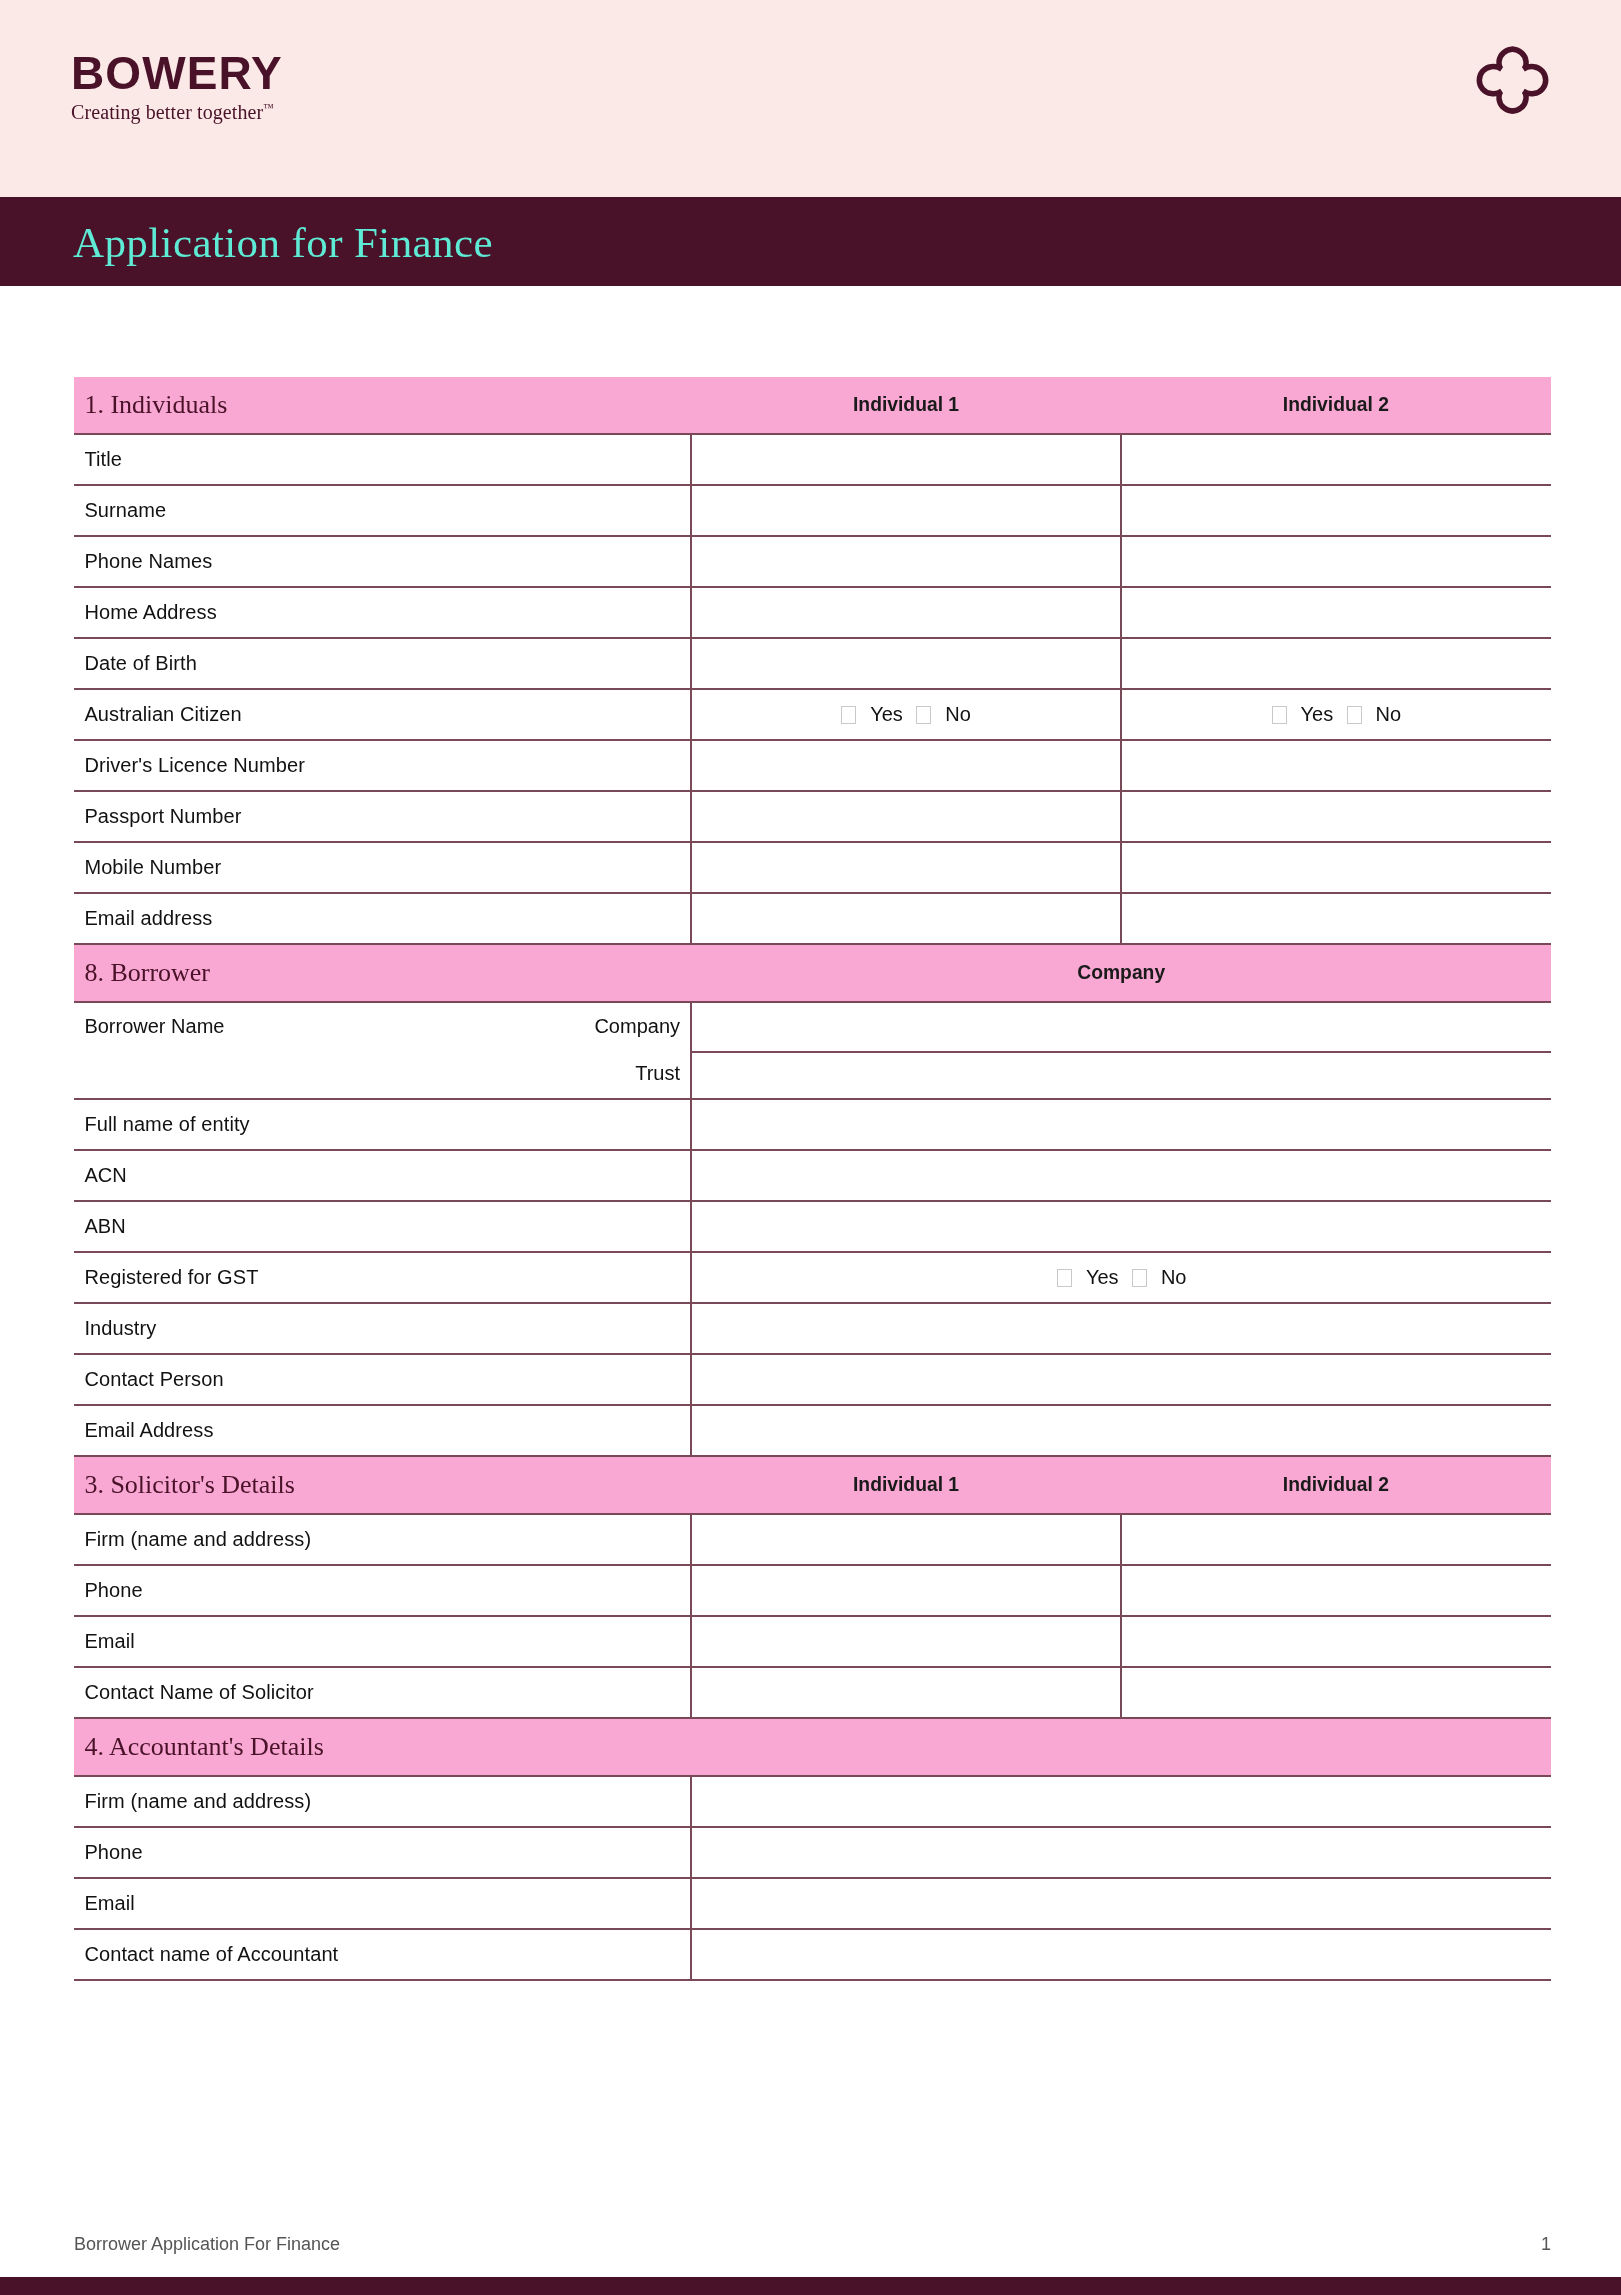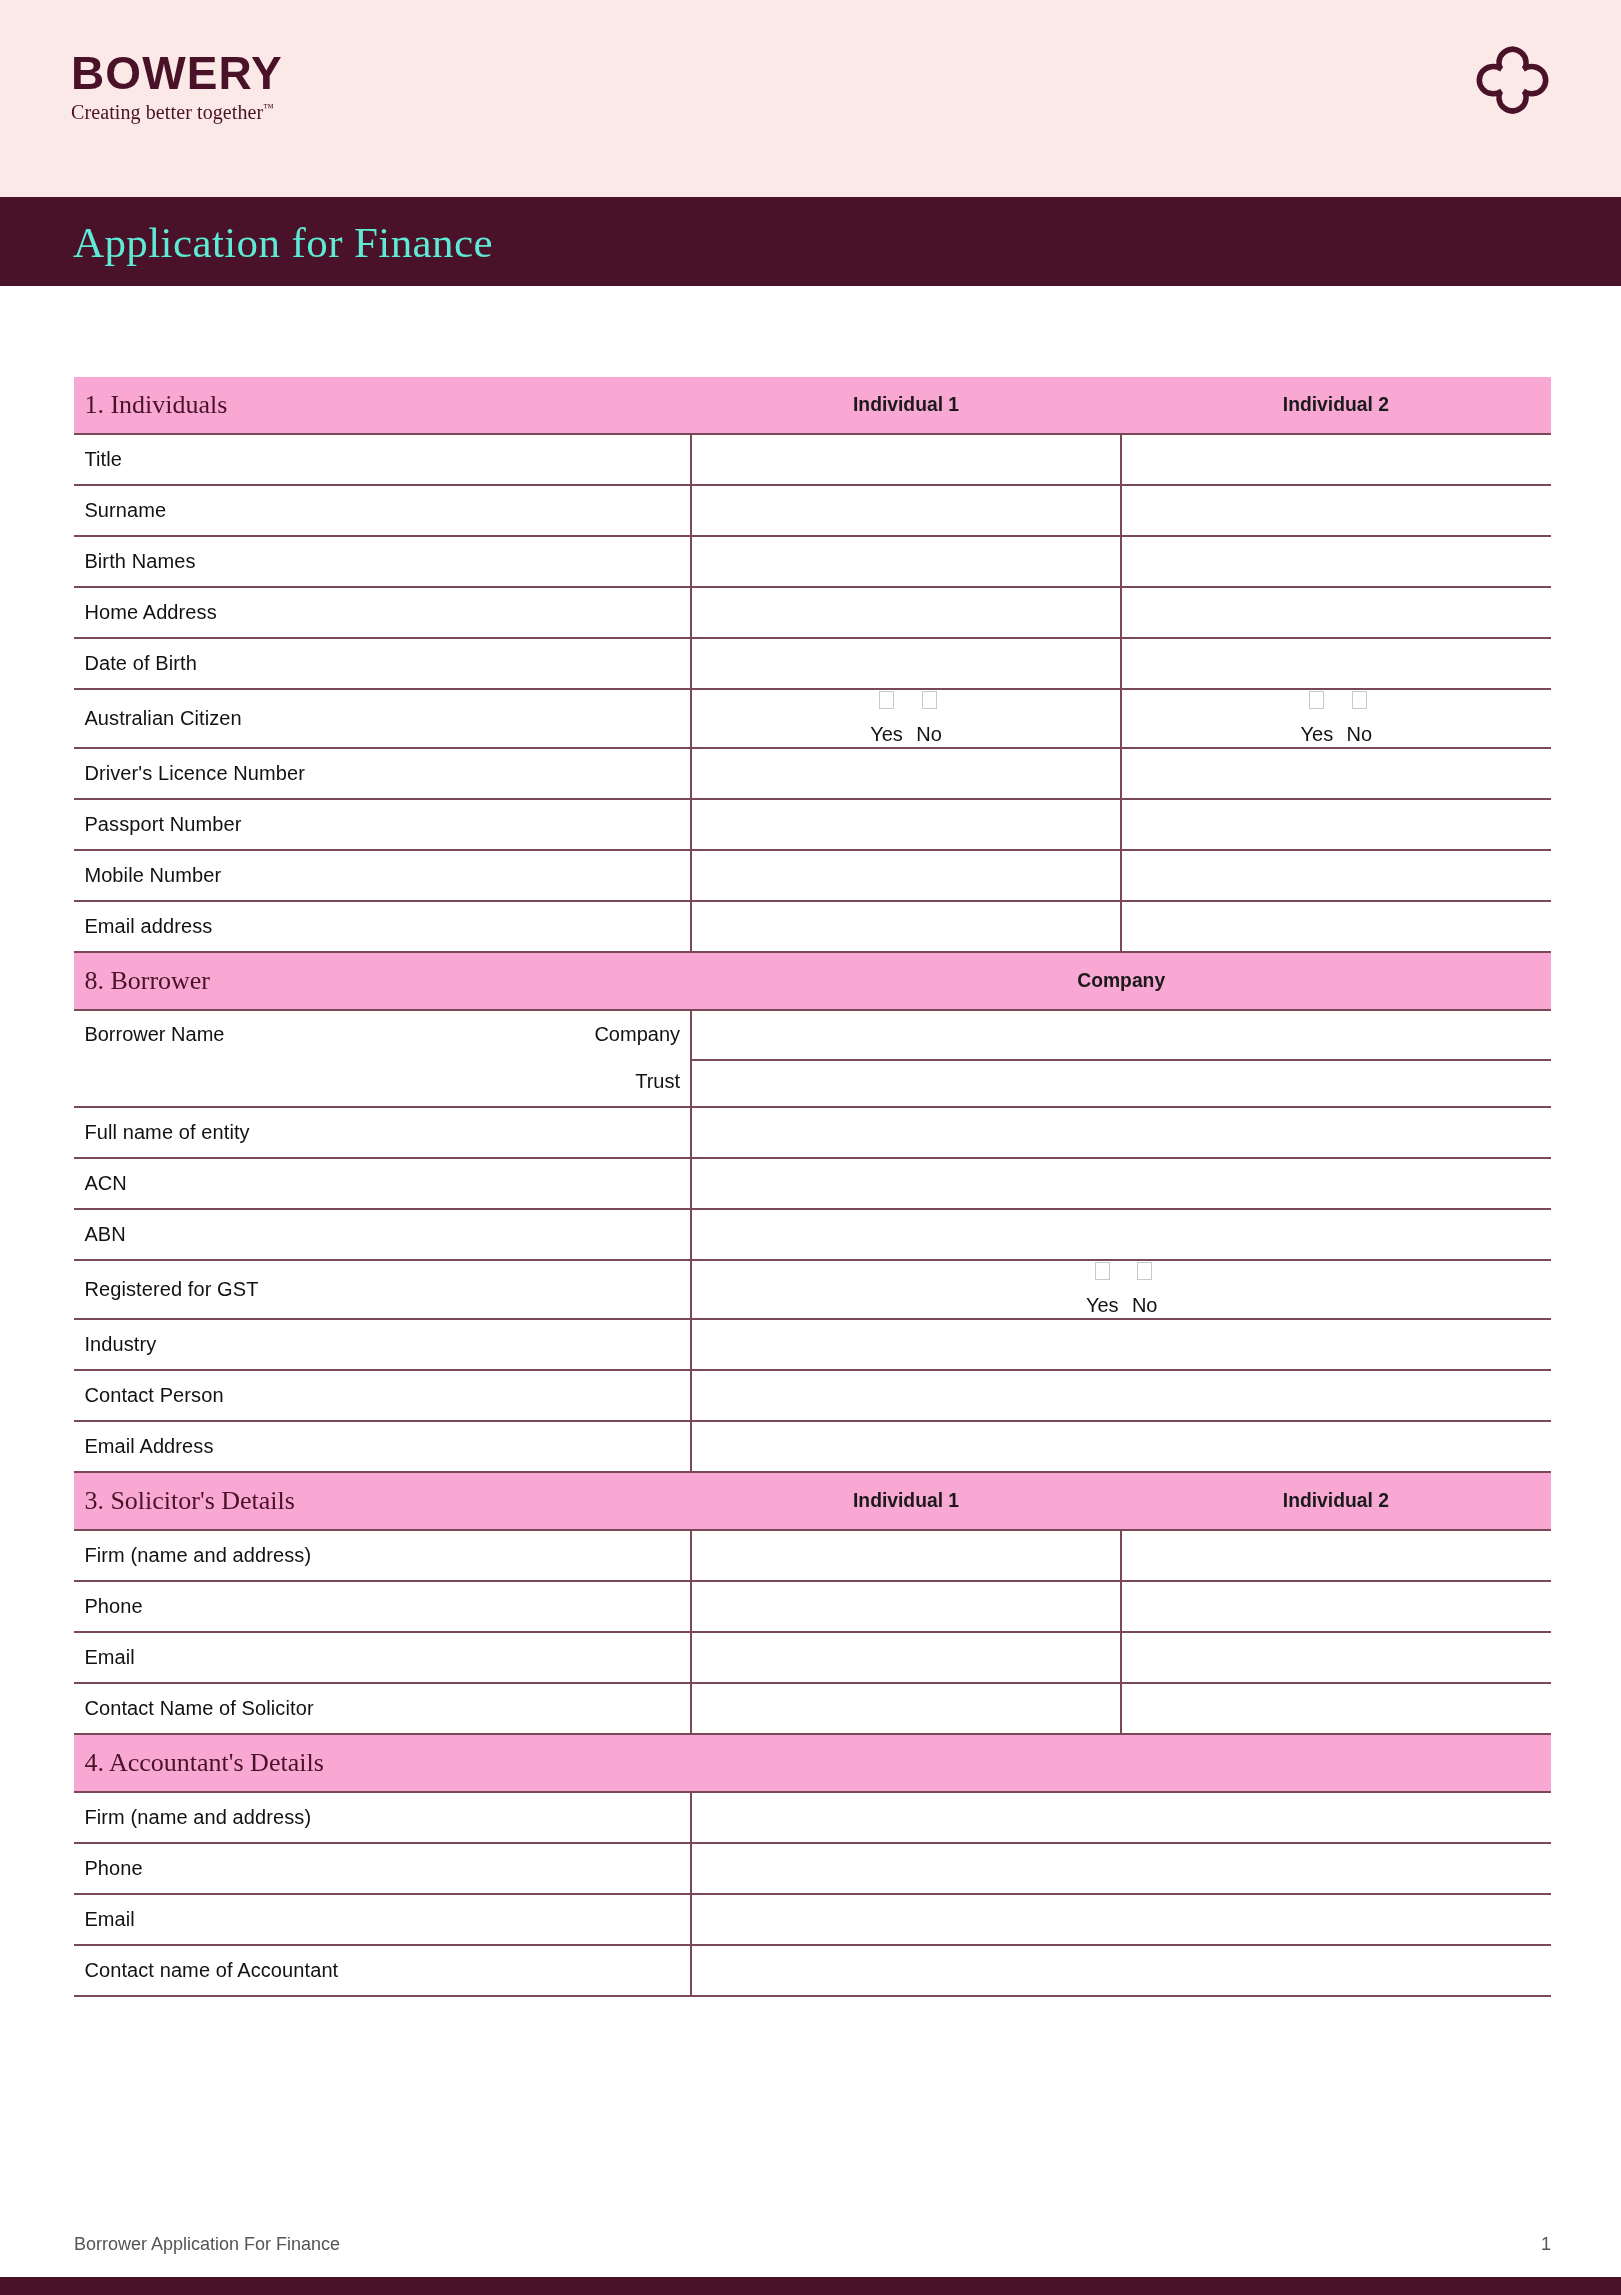--- a/index.html
+++ b/index.html
@@ -150,21 +150,20 @@
     justify-content: center;
     gap: 13.4px;
     font-family: "Liberation Sans", sans-serif;
     font-size: 20px;
     color: #121212;
   }
   .cb-item {
     display: inline-flex;
     align-items: center;
     gap: 14px;
-    flex-direction: column;
   }
   .cb-box {
     display: inline-block;
     width: 15px;
     height: 18px;
     border: 1.5px solid #c9c9c9;
     background: #ffffff;
     box-sizing: border-box;
   }
 
@@ -284,21 +283,21 @@
             <td class="lbl">Title</td>
             <td class="fld"></td>
             <td class="fld"></td>
           </tr>
           <tr class="data-row">
             <td class="lbl">Surname</td>
             <td class="fld"></td>
             <td class="fld"></td>
           </tr>
           <tr class="data-row">
-            <td class="lbl">Birth Names</td>
+            <td class="lbl">Phone Names</td>
             <td class="fld"></td>
             <td class="fld"></td>
           </tr>
           <tr class="data-row">
             <td class="lbl">Home Address</td>
             <td class="fld"></td>
             <td class="fld"></td>
           </tr>
           <tr class="data-row">
             <td class="lbl">Date of Birth</td>

